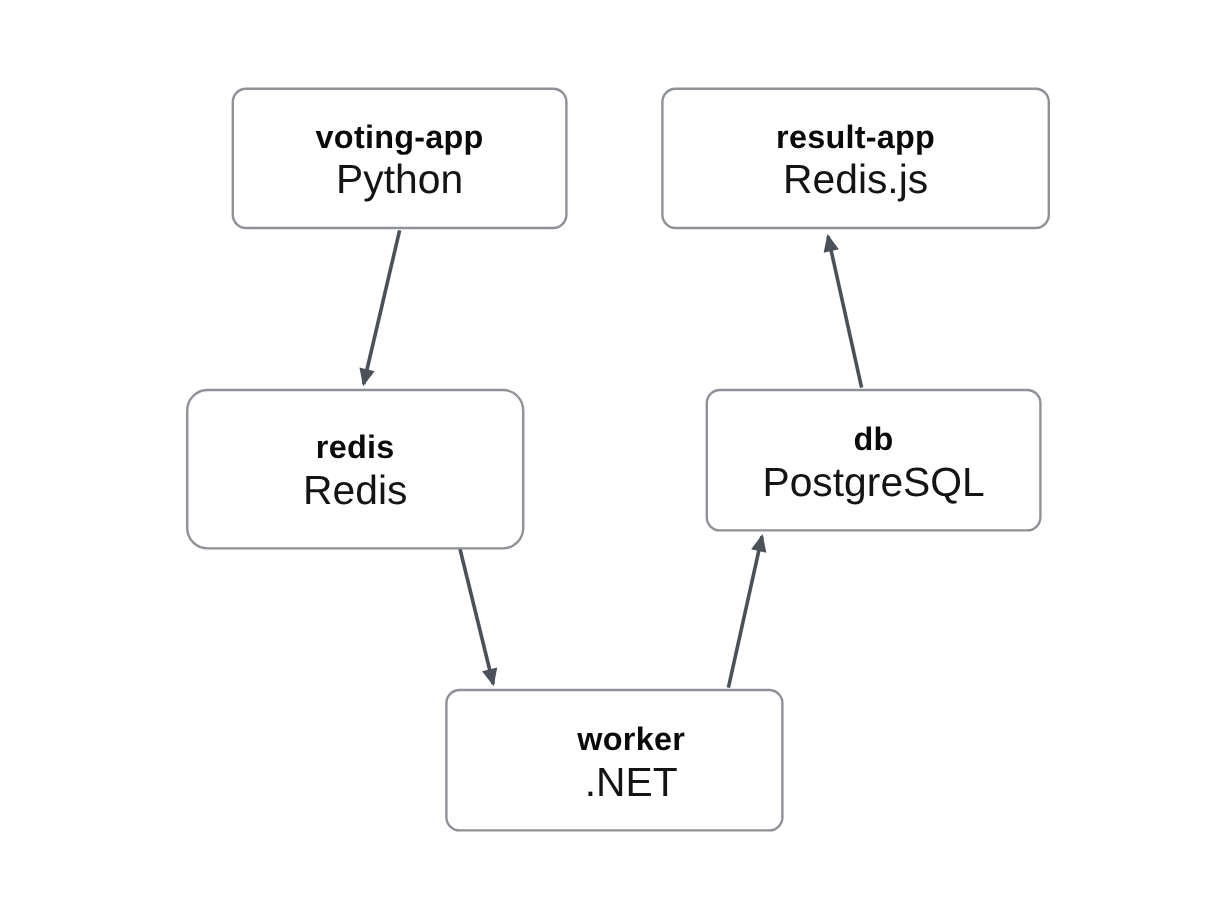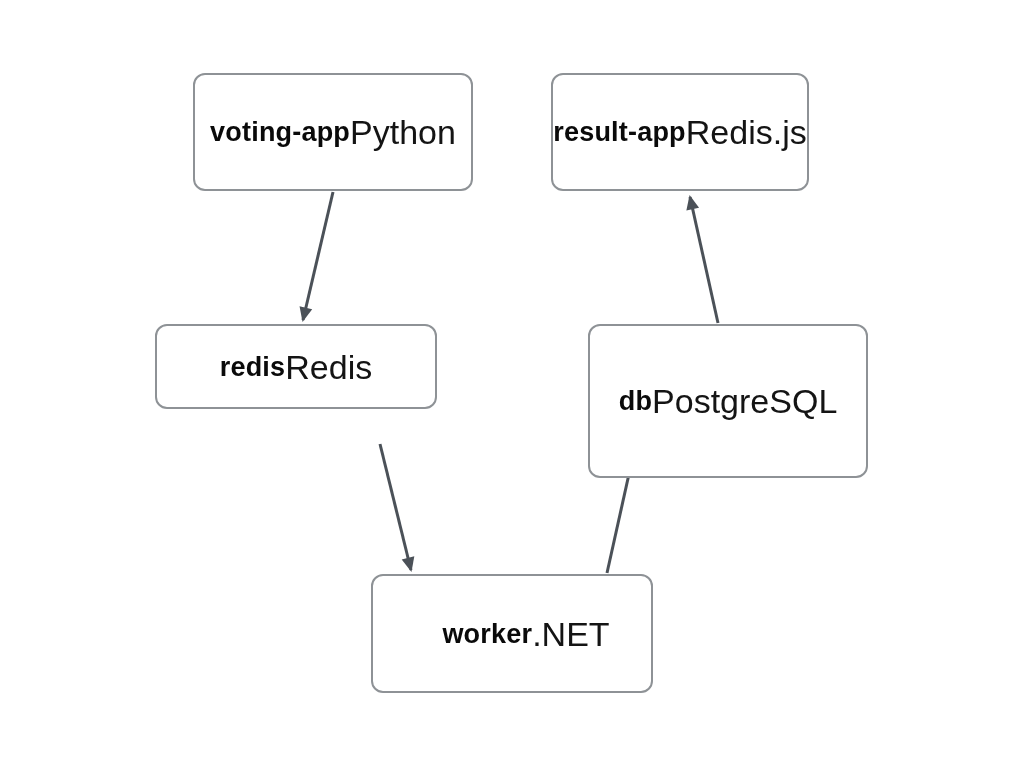--- a/index.html
+++ b/index.html
@@ -27,21 +27,21 @@
     left: 0; top: 0;
     width: 1024px; height: 768px;
     pointer-events: none;
   }
   .node {
     position: absolute;
     background: var(--node-fill);
     border: 2px solid var(--node-border);
     border-radius: 12px;
     display: flex;
-    flex-direction: row;
+    flex-direction: column;
     align-items: center;
     justify-content: center;
     text-align: right;
     line-height: 36px;
   }
   .node-title {
     font-size: 27px;
     font-weight: bold;
     color: var(--title);
     letter-spacing: 0.2px;
@@ -65,29 +65,29 @@
   <line x1="333" y1="192" x2="303" y2="320" stroke="#4b5158" stroke-width="3" marker-end="url(#arrowhead)"></line>
       <line x1="380" y1="444" x2="411" y2="570" stroke="#4b5158" stroke-width="3" marker-end="url(#arrowhead)"></line>
       <line x1="607" y1="573" x2="635" y2="447" stroke="#4b5158" stroke-width="3" marker-end="url(#arrowhead)"></line>
       <line x1="718" y1="323" x2="690" y2="197" stroke="#4b5158" stroke-width="3" marker-end="url(#arrowhead)"></line>
     </svg>
   <div>
       <div class="node" style="left: 193px; top: 73px; width: 280px; height: 118px;">
         <div class="node-title">voting-app</div>
         <div class="node-subtitle">Python</div>
       </div>
-      <div class="node" style="left: 551px; top: 73px; width: 258px; height: 118px;">
+      <div class="node" style="left: 551px; top: 73px; width: 324px; height: 118px;">
         <div class="node-title">result-app</div>
         <div class="node-subtitle">Redis.js</div>
       </div>
-      <div class="node" style="left: 155px; top: 324px; width: 282px; height: 85px;">
+      <div class="node" style="left: 155px; top: 324px; width: 282px; height: 134px; border-radius: 18px;">
         <div class="node-title">redis</div>
         <div class="node-subtitle">Redis</div>
       </div>
-      <div class="node" style="left: 588px; top: 324px; width: 280px; height: 154px;">
+      <div class="node" style="left: 588px; top: 324px; width: 280px; height: 119px;">
         <div class="node-title">db</div>
         <div class="node-subtitle">PostgreSQL</div>
       </div>
       <div class="node" style="left: 371px; top: 574px; width: 282px; height: 119px; padding-left: 28px;">
         <div class="node-title">worker</div>
         <div class="node-subtitle">.NET</div>
       </div>
     </div>
 </div>
 

